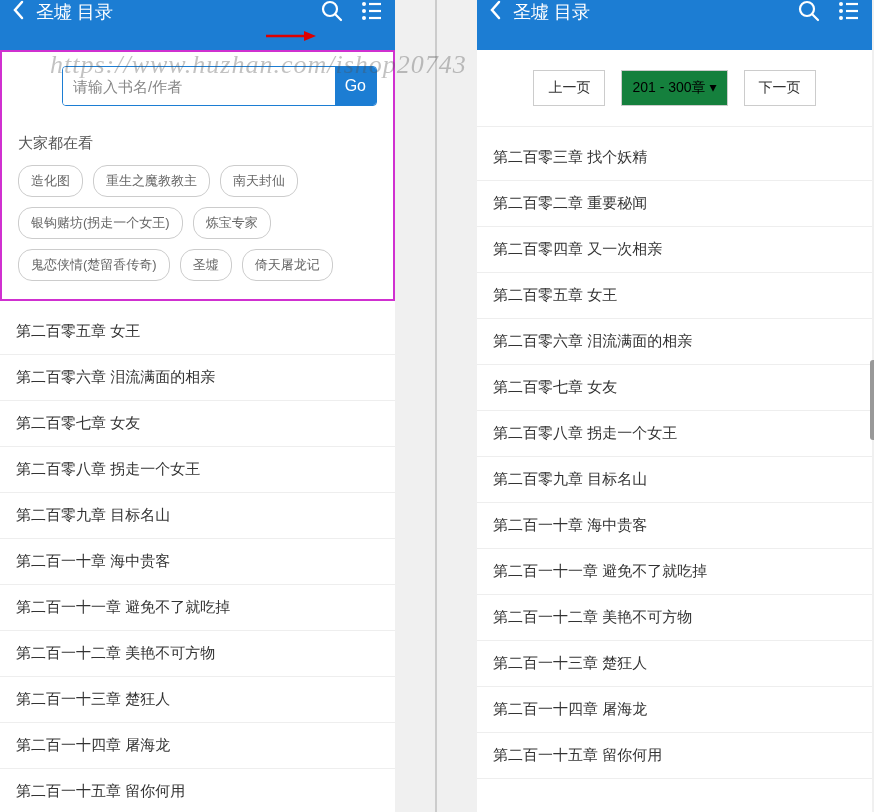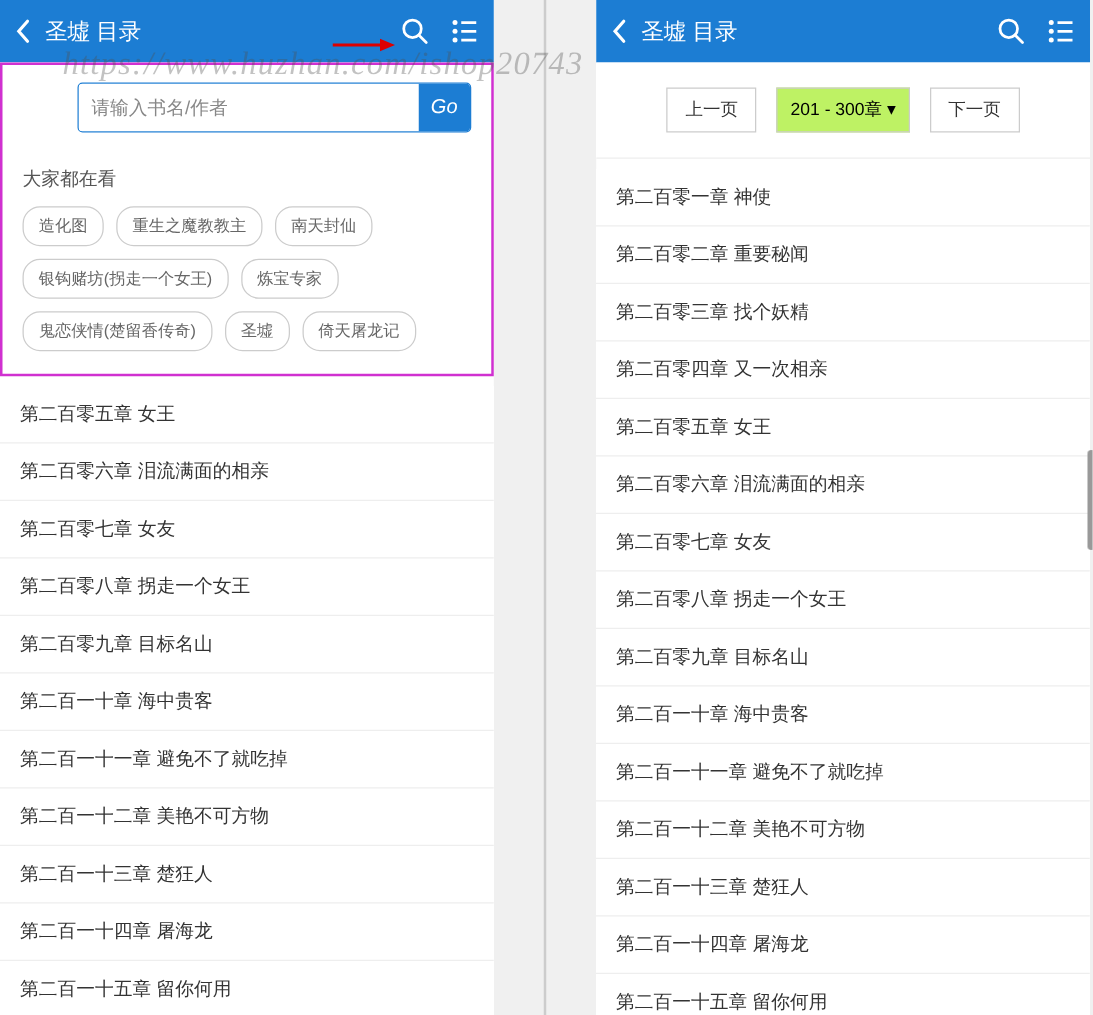--- a/index.html
+++ b/index.html
@@ -18,21 +18,21 @@
       flex-direction: column;
       position: relative;
     }
     .panel-left { width: 395px; }
     .divider { width: 2px; background: #ccc; margin: 0 40px; }
     .panel-right { width: 395px; }
     .header {
       background: #1c7dd3;
       height: 50px;
       display: flex;
-      align-items: center;
+      align-items: flex-start;
       padding: 0 12px;
       color: #fff;
     }
     .back-icon { margin-right: 12px; display: flex; align-items: center; }
     .title { font-size: 18px; flex: 1; font-weight: 500; }
     .header-actions { display: flex; align-items: center; gap: 18px; }
     .search-icon, .list-icon { display: flex; align-items: center; }
     .arrow-overlay {
       position: absolute;
       top: 28px;
@@ -62,21 +62,20 @@
       color: #333;
     }
     .search-input::placeholder { color: #888; }
     .go-btn {
       background: #1c7dd3;
       color: #fff;
       border: none;
       padding: 0 10px;
       font-size: 16px;
       cursor: pointer;
-      font-style: italic;
     }
     .recommend-title {
       font-size: 15px;
       color: #555;
       margin: 28px 0 12px;
     }
     .tags { display: flex; flex-wrap: wrap; gap: 10px; }
     .tag {
       border: 1px solid #ccc;
       border-radius: 14px;
@@ -100,21 +99,21 @@
       padding: 8px 14px;
       font-size: 14px;
       color: #333;
       cursor: pointer;
       text-align: center;
     }
     .nav-select {
       border: 1px solid #ccc;
       padding: 8px 10px;
       font-size: 14px;
-      background: #bef264;
+      background: #15803d;
       cursor: pointer;
     }
     .chapter-list {
       flex: 1;
       overflow-y: auto;
       background: #fff;
       margin-top: 8px;
     }
     .chapter-item {
       padding: 13px 16px;
@@ -127,21 +126,21 @@
       position: absolute;
       right: -4px;
       top: 360px;
       width: 6px;
       height: 80px;
       background: #999;
       border-radius: 3px;
     }
     .watermark {
       position: absolute;
-      top: 36px;
+      top: 50px;
       left: 50px;
       color: rgba(80, 80, 80, 0.35);
       font-size: 26px;
       font-family: Georgia, serif;
       font-style: italic;
       pointer-events: none;
       z-index: 100;
       letter-spacing: 1px;
     }
   </style>
@@ -249,23 +248,22 @@
   <div class="nav-row">
     <button class="nav-btn">上一页</button>
     <div class="nav-select">
       <span>201 - 300章</span>
       <span> ▾</span>
     </div>
     <button class="nav-btn">下一页</button>
   </div>
 
   <div class="chapter-list" id="right-chapter-list">
-      <div class="chapter-item">第二百零一章 神使</div>
+      <div class="chapter-item">第二百零三章 找个妖精</div>
       <div class="chapter-item">第二百零二章 重要秘闻</div>
-      <div class="chapter-item">第二百零三章 找个妖精</div>
       <div class="chapter-item">第二百零四章 又一次相亲</div>
       <div class="chapter-item">第二百零五章 女王</div>
       <div class="chapter-item">第二百零六章 泪流满面的相亲</div>
       <div class="chapter-item">第二百零七章 女友</div>
       <div class="chapter-item">第二百零八章 拐走一个女王</div>
       <div class="chapter-item">第二百零九章 目标名山</div>
       <div class="chapter-item">第二百一十章 海中贵客</div>
       <div class="chapter-item">第二百一十一章 避免不了就吃掉</div>
       <div class="chapter-item">第二百一十二章 美艳不可方物</div>
       <div class="chapter-item">第二百一十三章 楚狂人</div>

